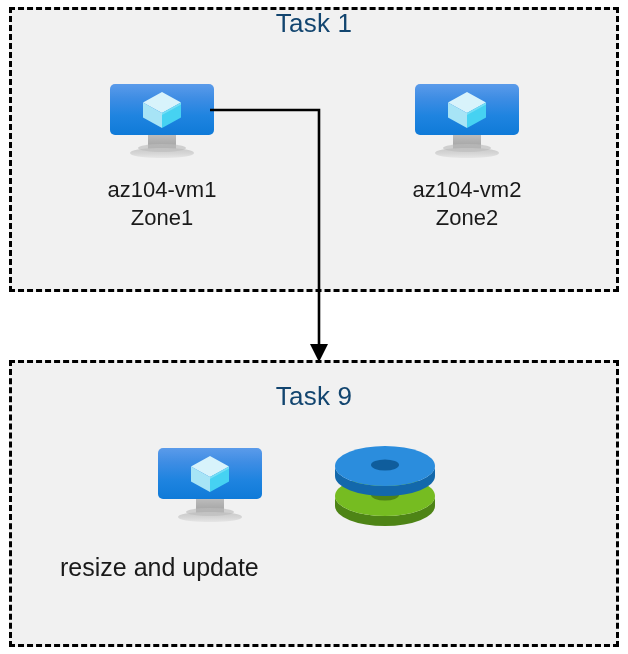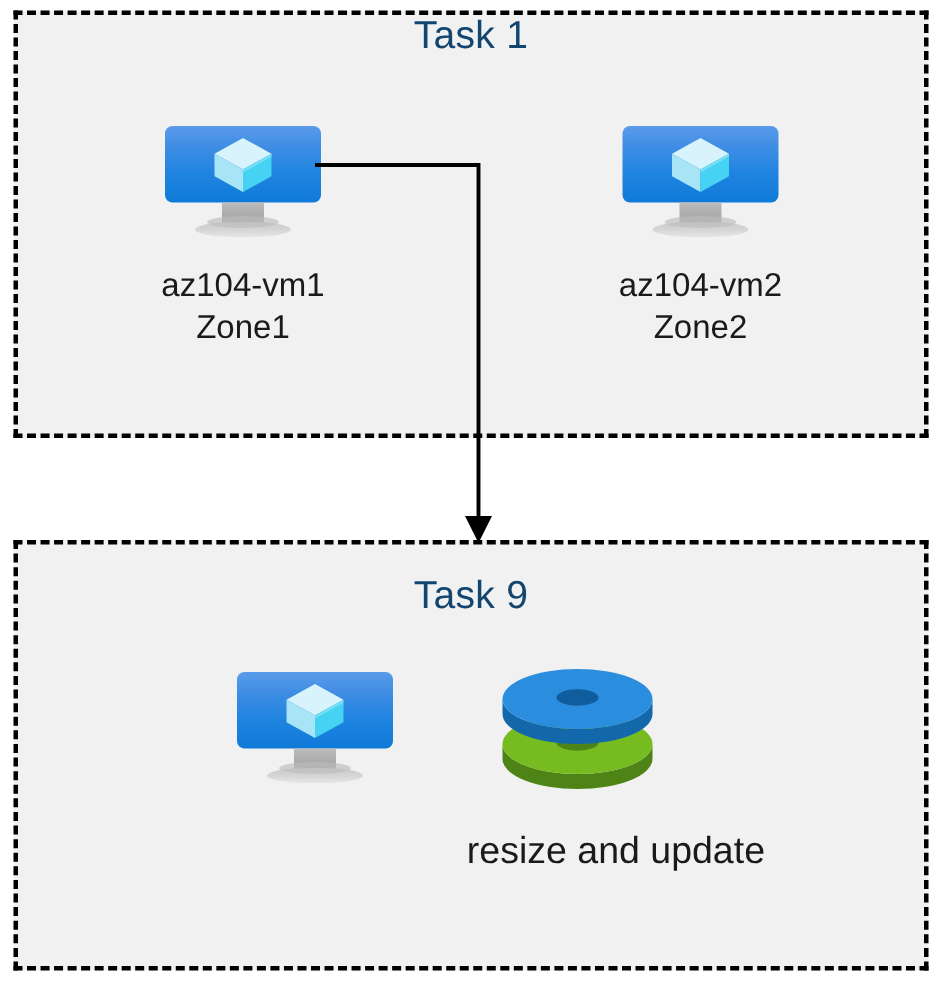--- a/index.html
+++ b/index.html
@@ -99,21 +99,21 @@
     white-space: pre-line;
   }
   #vm1-label { left: 52px;  top: 176px; width: 220px; }
   #vm2-label { left: 357px; top: 176px; width: 220px; }
 
   #task2-caption {
     position: absolute;
     left: 60px;
     top: 553px;
     width: 450px;
-    text-align: right;
+    text-align: left;
     font-size: 25px;
     color: #1a1a1a;
   }
 
   
   #disks-icon {
     position: absolute;
     left: 333px;
     top: 444px;
     width: 105px;

